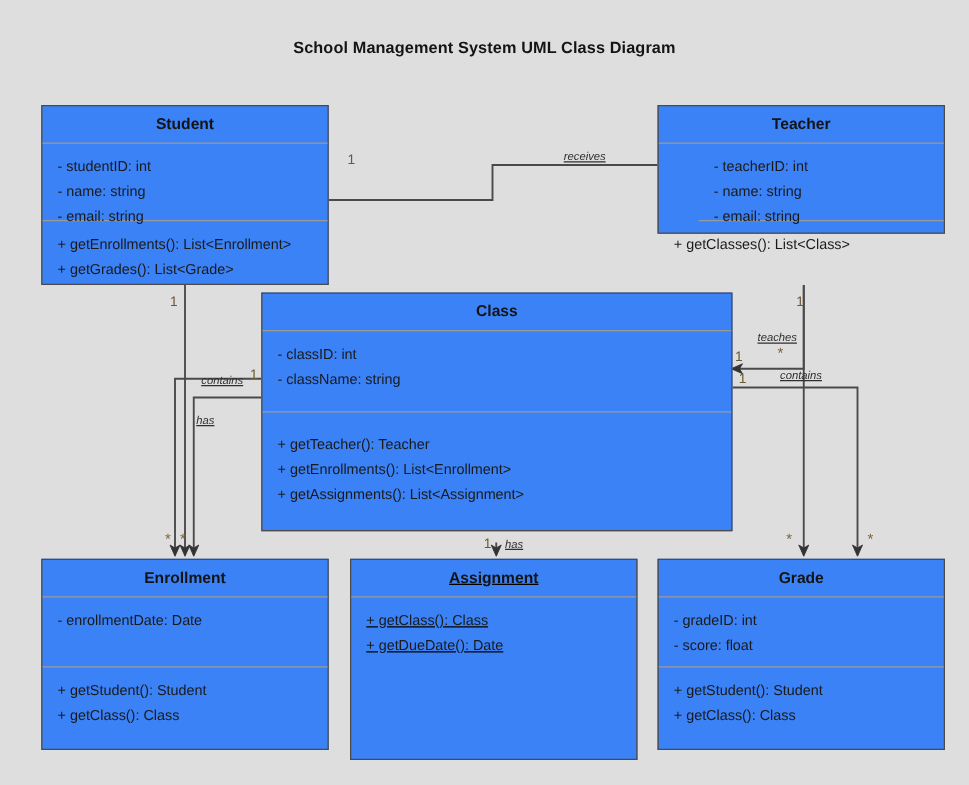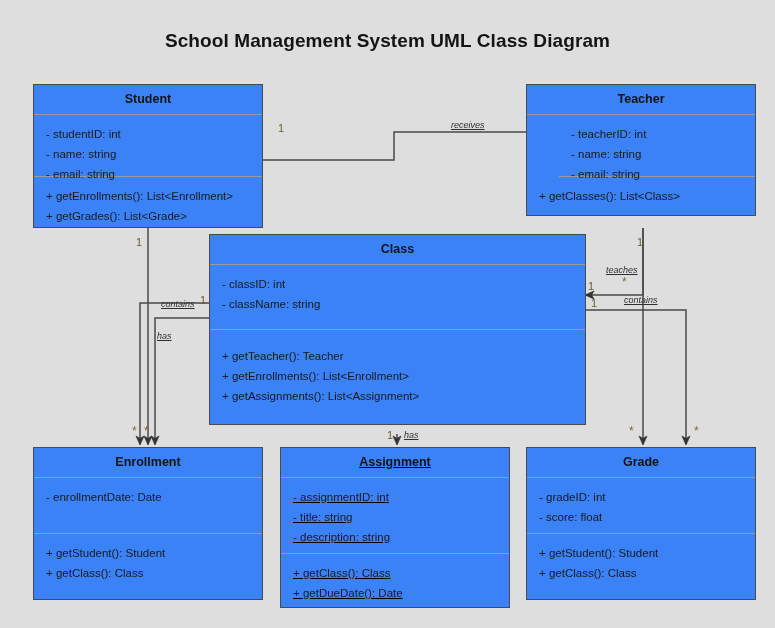--- a/index.html
+++ b/index.html
@@ -19,21 +19,21 @@
     position: relative;
     width: 775px;
     height: 628px;
   }
   #title {
     position: absolute;
     left: 0;
     top: 30px;
     width: 775px;
     text-align: center;
-    font-size: 19px;
+    font-size: 13px;
     font-weight: bold;
     color: #141414;
     letter-spacing: 0.1px;
   }
   svg#edges {
     position: absolute;
     left: 0;
     top: 0;
     width: 775px;
     height: 628px;
@@ -126,21 +126,21 @@
       <div class="member">- studentID: int</div>
       <div class="member">- name: string</div>
       <div class="member">- email: string</div>
     </div>
     <div class="cls-section">
       <div class="member">+ getEnrollments(): List&lt;Enrollment&gt;</div>
       <div class="member">+ getGrades(): List&lt;Grade&gt;</div>
     </div>
   </div>
 
-  <div class="umlclass" style="left:526px; top:84px; width:230px; height:132px;">
+  <div class="umlclass" style="left:526px; top:84px; width:230px; height:103px;">
     <div class="cls-name">Teacher</div>
     <div class="cls-section cls-attrs" style="height:62px;margin-left:32px;">
       <div class="member">- teacherID: int</div>
       <div class="member">- name: string</div>
       <div class="member">- email: string</div>
     </div>
     <div class="cls-section">
       <div class="member">+ getClasses(): List&lt;Class&gt;</div>
     </div>
   </div>
@@ -164,25 +164,20 @@
       <div class="member">- enrollmentDate: Date</div>
     </div>
     <div class="cls-section">
       <div class="member">+ getStudent(): Student</div>
       <div class="member">+ getClass(): Class</div>
     </div>
   </div>
 
   <div class="umlclass" style="left:280px; top:447px; width:230px; height:161px;text-decoration:underline;">
     <div class="cls-name">Assignment</div>
-    <div class="cls-section cls-attrs" style="height:76px;">
-      <div class="member">- assignmentID: int</div>
-      <div class="member">- title: string</div>
-      <div class="member">- description: string</div>
-    </div>
     <div class="cls-section">
       <div class="member">+ getClass(): Class</div>
       <div class="member">+ getDueDate(): Date</div>
     </div>
   </div>
 
   <div class="umlclass" style="left:526px; top:447px; width:230px; height:153px;">
     <div class="cls-name">Grade</div>
     <div class="cls-section cls-attrs" style="height:56px;">
       <div class="member">- gradeID: int</div>

